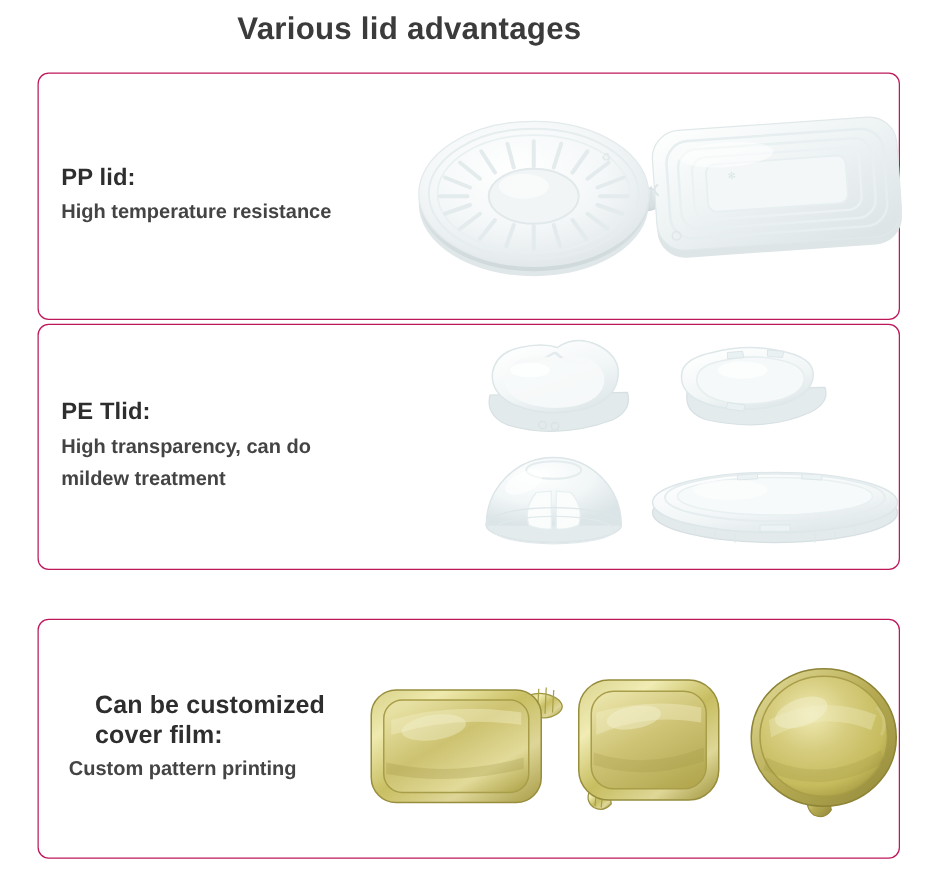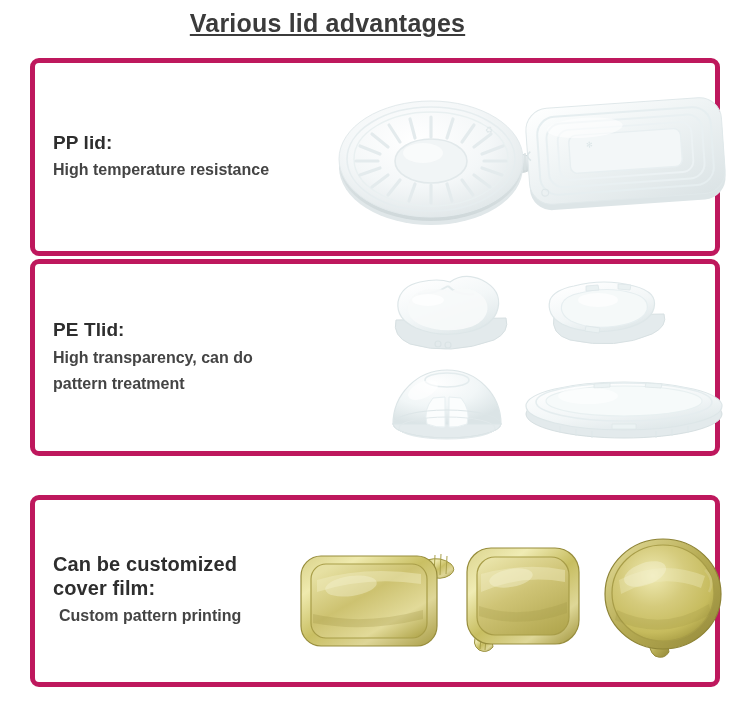--- a/index.html
+++ b/index.html
@@ -19,28 +19,27 @@
   .page-title {
     position: absolute;
     top: 9px;
     left: 0;
     width: 655px;
     text-align: center;
     font-size: 25px;
     font-weight: bold;
     letter-spacing: 0.2px;
     color: #3b3b3b;
-    text-decoration: underline;
   }
 
   .card {
     position: absolute;
     left: 30px;
     width: 690px;
-    border: 5px solid #be185d;
+    border: 1px solid #be185d;
     border-radius: 9px;
     background: #ffffff;
     box-sizing: border-box;
   }
   #card-pp { top: 58px;  height: 198px; }
   #card-pe { top: 259px; height: 197px; }
   #card-cf { top: 495px; height: 192px; }
 
   .card-text {
     position: absolute;
@@ -61,21 +60,21 @@
     white-space: pre-line;
   }
   .card-sub {
     font-size: 16px;
     font-weight: bold;
     color: #444444;
     line-height: 1.62;
     margin-top: 3px;
     white-space: pre-line;
   }
-  #card-cf .card-heading { font-size: 20px; line-height: 1.18; }
+  #card-cf .card-heading { font-size: 20px; line-height: 1.18; margin-left: 27px; }
   #card-cf .card-sub { padding-left: 6px; }
   #card-pe .card-sub { margin-top: 4px; }
 
   .figures {
     position: absolute;
     top: 0;
     left: 250px;
     right: 6px;
     height: 100%;
   }
@@ -186,21 +185,21 @@
     </div>
 
   </div>
 </div>
 
 <div class="card" id="card-pe">
 
   <div class="card-text">
     <div class="card-heading">PE Tlid:</div>
     <div class="card-sub">High transparency, can do
-pattern treatment</div>
+mildew treatment</div>
   </div>
 
   <div class="figures">
 
     <div class="fig" style="left:95px; top:8px;">
       <svg width="140" height="90" viewBox="0 0 140 90" aria-hidden="true">
         <defs>
           <linearGradient id="peHeartFill" x1="0.2" y1="0" x2="0.8" y2="1">
             <stop offset="0%" stop-color="#ffffff"></stop>
             <stop offset="50%" stop-color="#f3f7f8"></stop>

